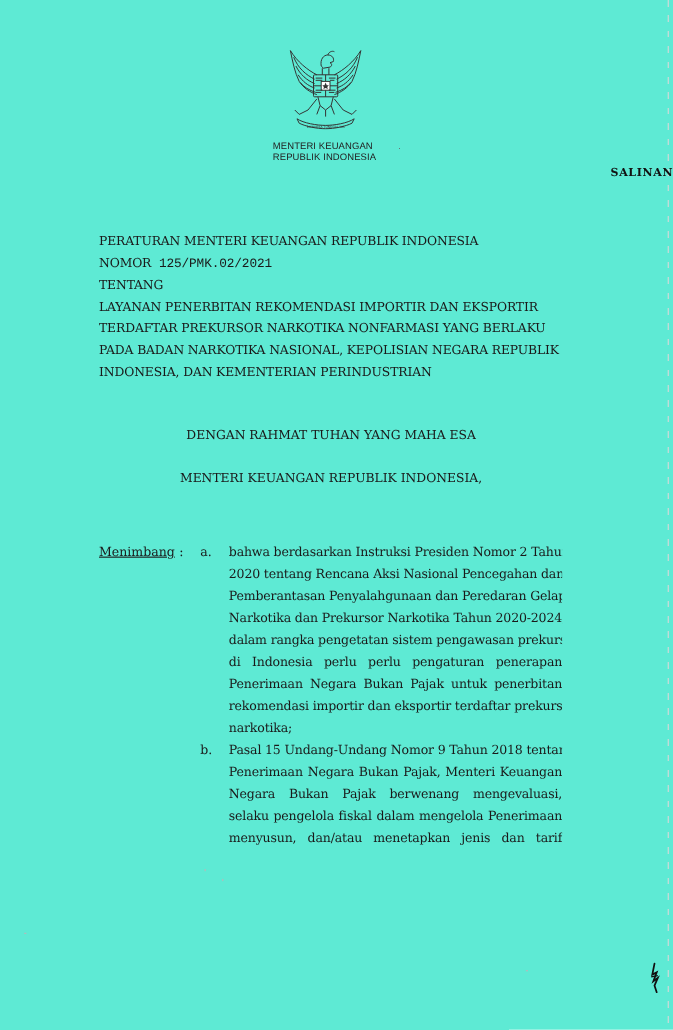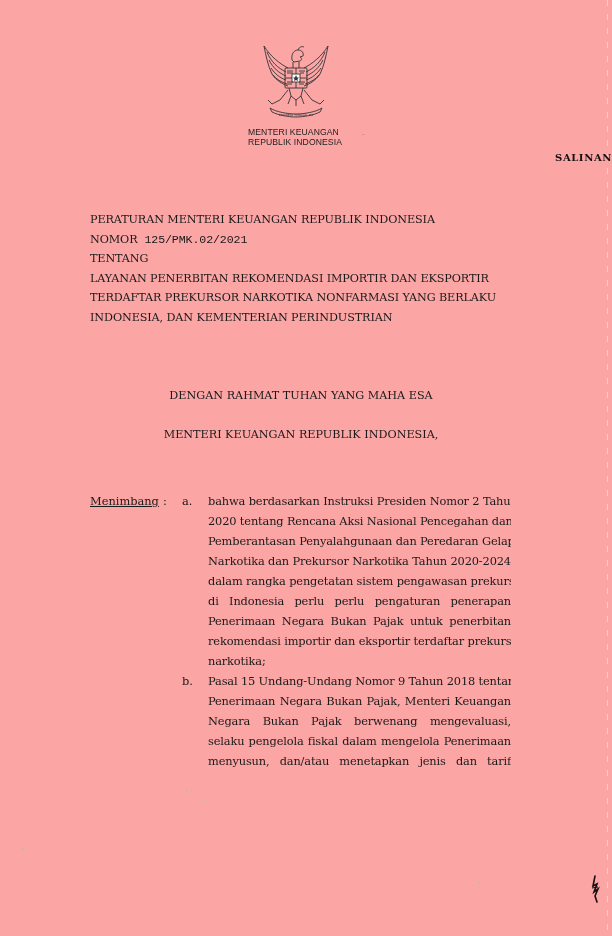--- a/index.html
+++ b/index.html
@@ -12,21 +12,21 @@
       height: 936px;
       position: relative;
       overflow: hidden;
       font-family: "DejaVu Serif", "Liberation Serif", serif;
       color: #1a1a1a;
     }
     .page {
       position: absolute;
       left: 0; top: 0;
       width: 612px; height: 936px;
-      background: #fca5a5;
+      background: #5eead4;
     }
     .right-edge {
       position: absolute;
       right: 4px; top: 0;
       width: 1px; height: 936px;
       background: repeating-linear-gradient(to bottom, #d8d8d8 0 6px, transparent 6px 14px);
     }
     .emblem {
       position: absolute;
       left: 258px; top: 38px;
@@ -209,20 +209,21 @@
   <div class="salinan">SALINAN</div>
 
   <div class="heading">
     <div class="line">PERATURAN MENTERI KEUANGAN REPUBLIK INDONESIA</div>
     <div class="line">
       <span>NOMOR</span>&nbsp;&nbsp;<span class="mono">125/PMK.02/2021</span>
     </div>
     <div class="line">TENTANG</div>
     <div class="line">LAYANAN PENERBITAN REKOMENDASI IMPORTIR DAN EKSPORTIR</div>
     <div class="line">TERDAFTAR PREKURSOR NARKOTIKA NONFARMASI YANG BERLAKU</div>
+    <div class="line">PADA BADAN NARKOTIKA NASIONAL, KEPOLISIAN NEGARA REPUBLIK</div>
     <div class="line">INDONESIA, DAN KEMENTERIAN PERINDUSTRIAN</div>
   </div>
 
   <div class="rahmat">DENGAN RAHMAT TUHAN YANG MAHA ESA</div>
   <div class="menteri">MENTERI KEUANGAN REPUBLIK INDONESIA,</div>
 
   <div class="menimbang-label">Menimbang</div>
   <div class="colon">:</div>
 
   <div class="item-letter" style="top:491px">a.</div>

